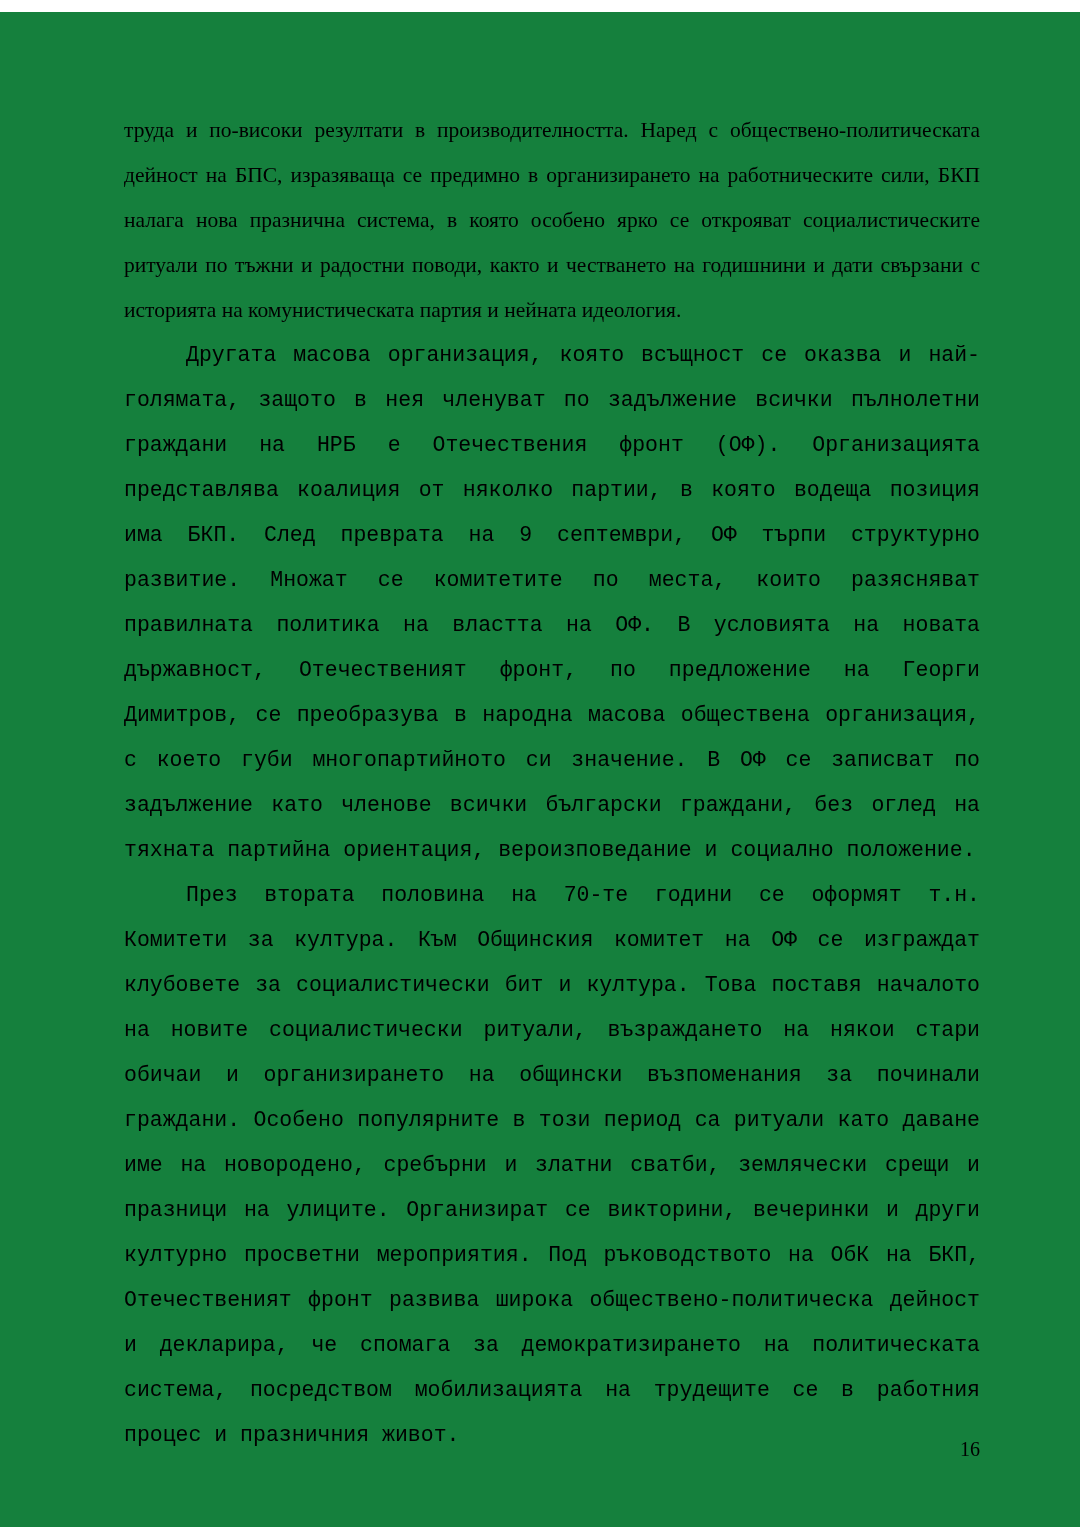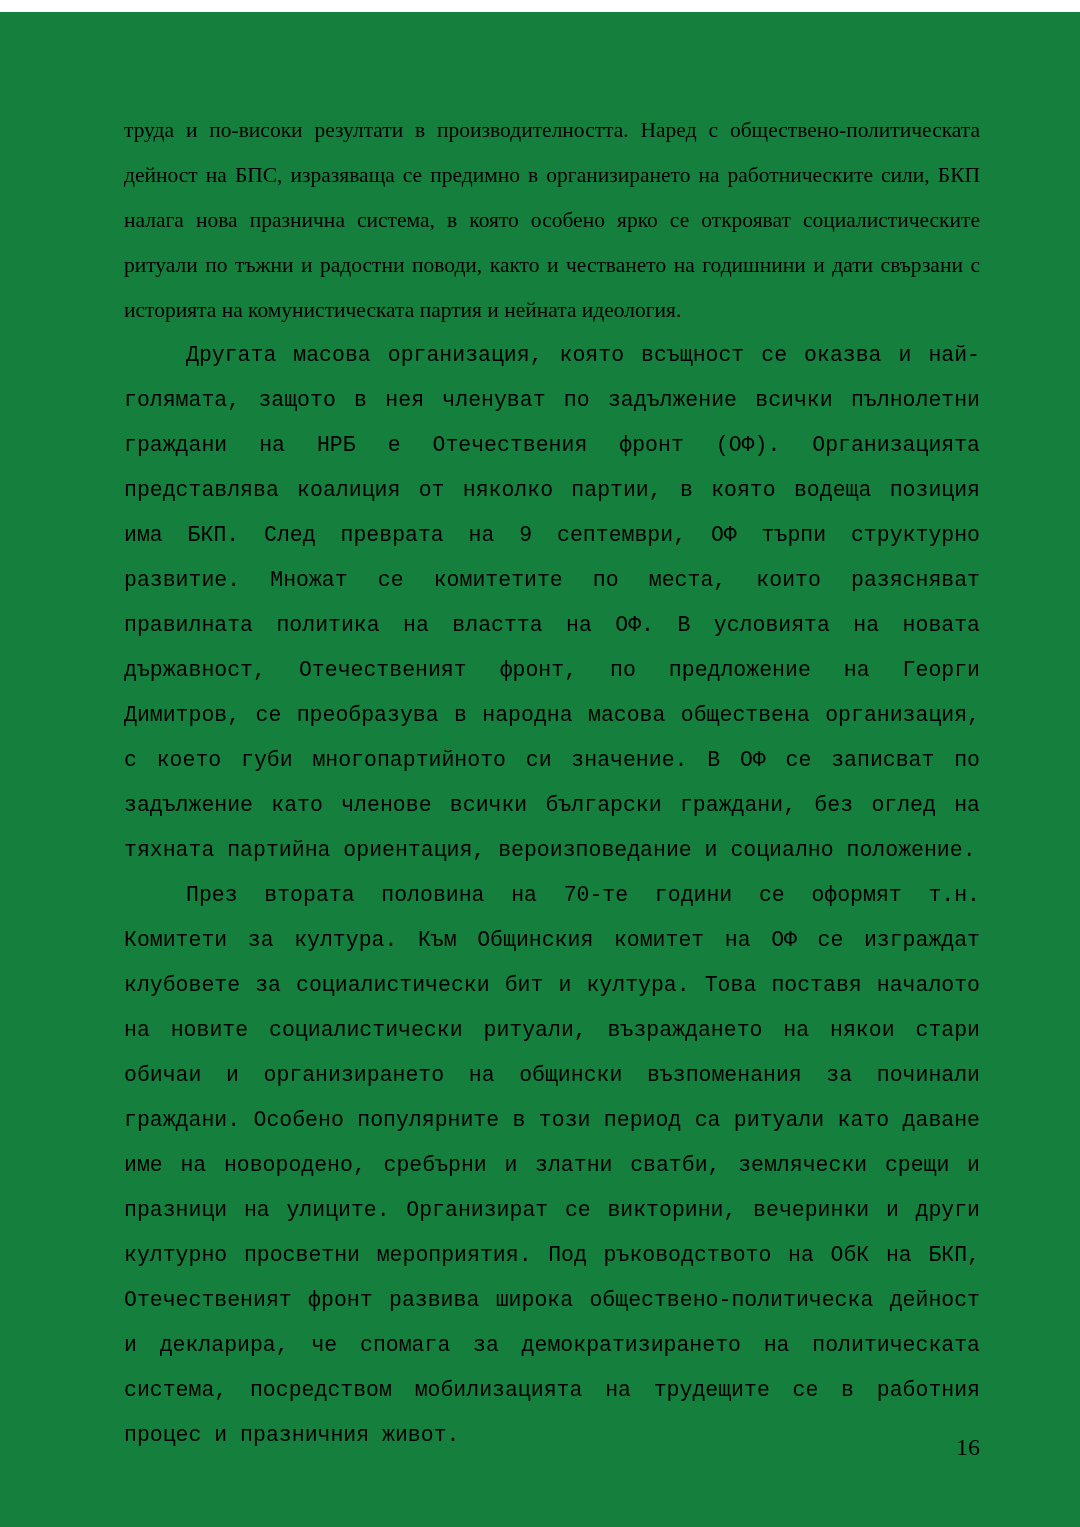--- a/index.html
+++ b/index.html
@@ -35,21 +35,21 @@
   }
   .para.indent {
     text-indent: 62px;
     font-family: Liberation Mono, monospace;
   }
   .page-number {
     position: absolute;
     right: 100px;
     bottom: 78px;
     font-family: "Liberation Serif", "DejaVu Serif", serif;
-    font-size: 24px;
+    font-size: 20px;
     color: #000000;
   }
 </style>
 </head>
 <body>
 
 <div class="page">
   <div class="content">
     <p class="para">труда и по-високи резултати в производителността. Наред с обществено-политическата дейност на БПС, изразяваща се предимно в организирането на работническите сили, БКП налага нова празнична система, в която особено ярко се открояват социалистическите ритуали по тъжни и радостни поводи, както и честването на годишнини и дати свързани с историята на комунистическата партия и нейната идеология.</p>
     <p class="para indent">Другата масова организация, която всъщност се оказва и най-голямата, защото в нея членуват по задължение всички пълнолетни граждани на НРБ е Отечествения фронт (ОФ). Организацията представлява коалиция от няколко партии, в която водеща позиция има БКП. След преврата на 9 септември, ОФ търпи структурно развитие. Множат се комитетите по места, които разясняват правилната политика на властта на ОФ. В условията на новата държавност, Отечественият фронт, по предложение на Георги Димитров, се преобразува в народна масова обществена организация, с което губи многопартийното си значение. В ОФ се записват по задължение като членове всички български граждани, без оглед на тяхната партийна ориентация, вероизповедание и социално положение.</p>

